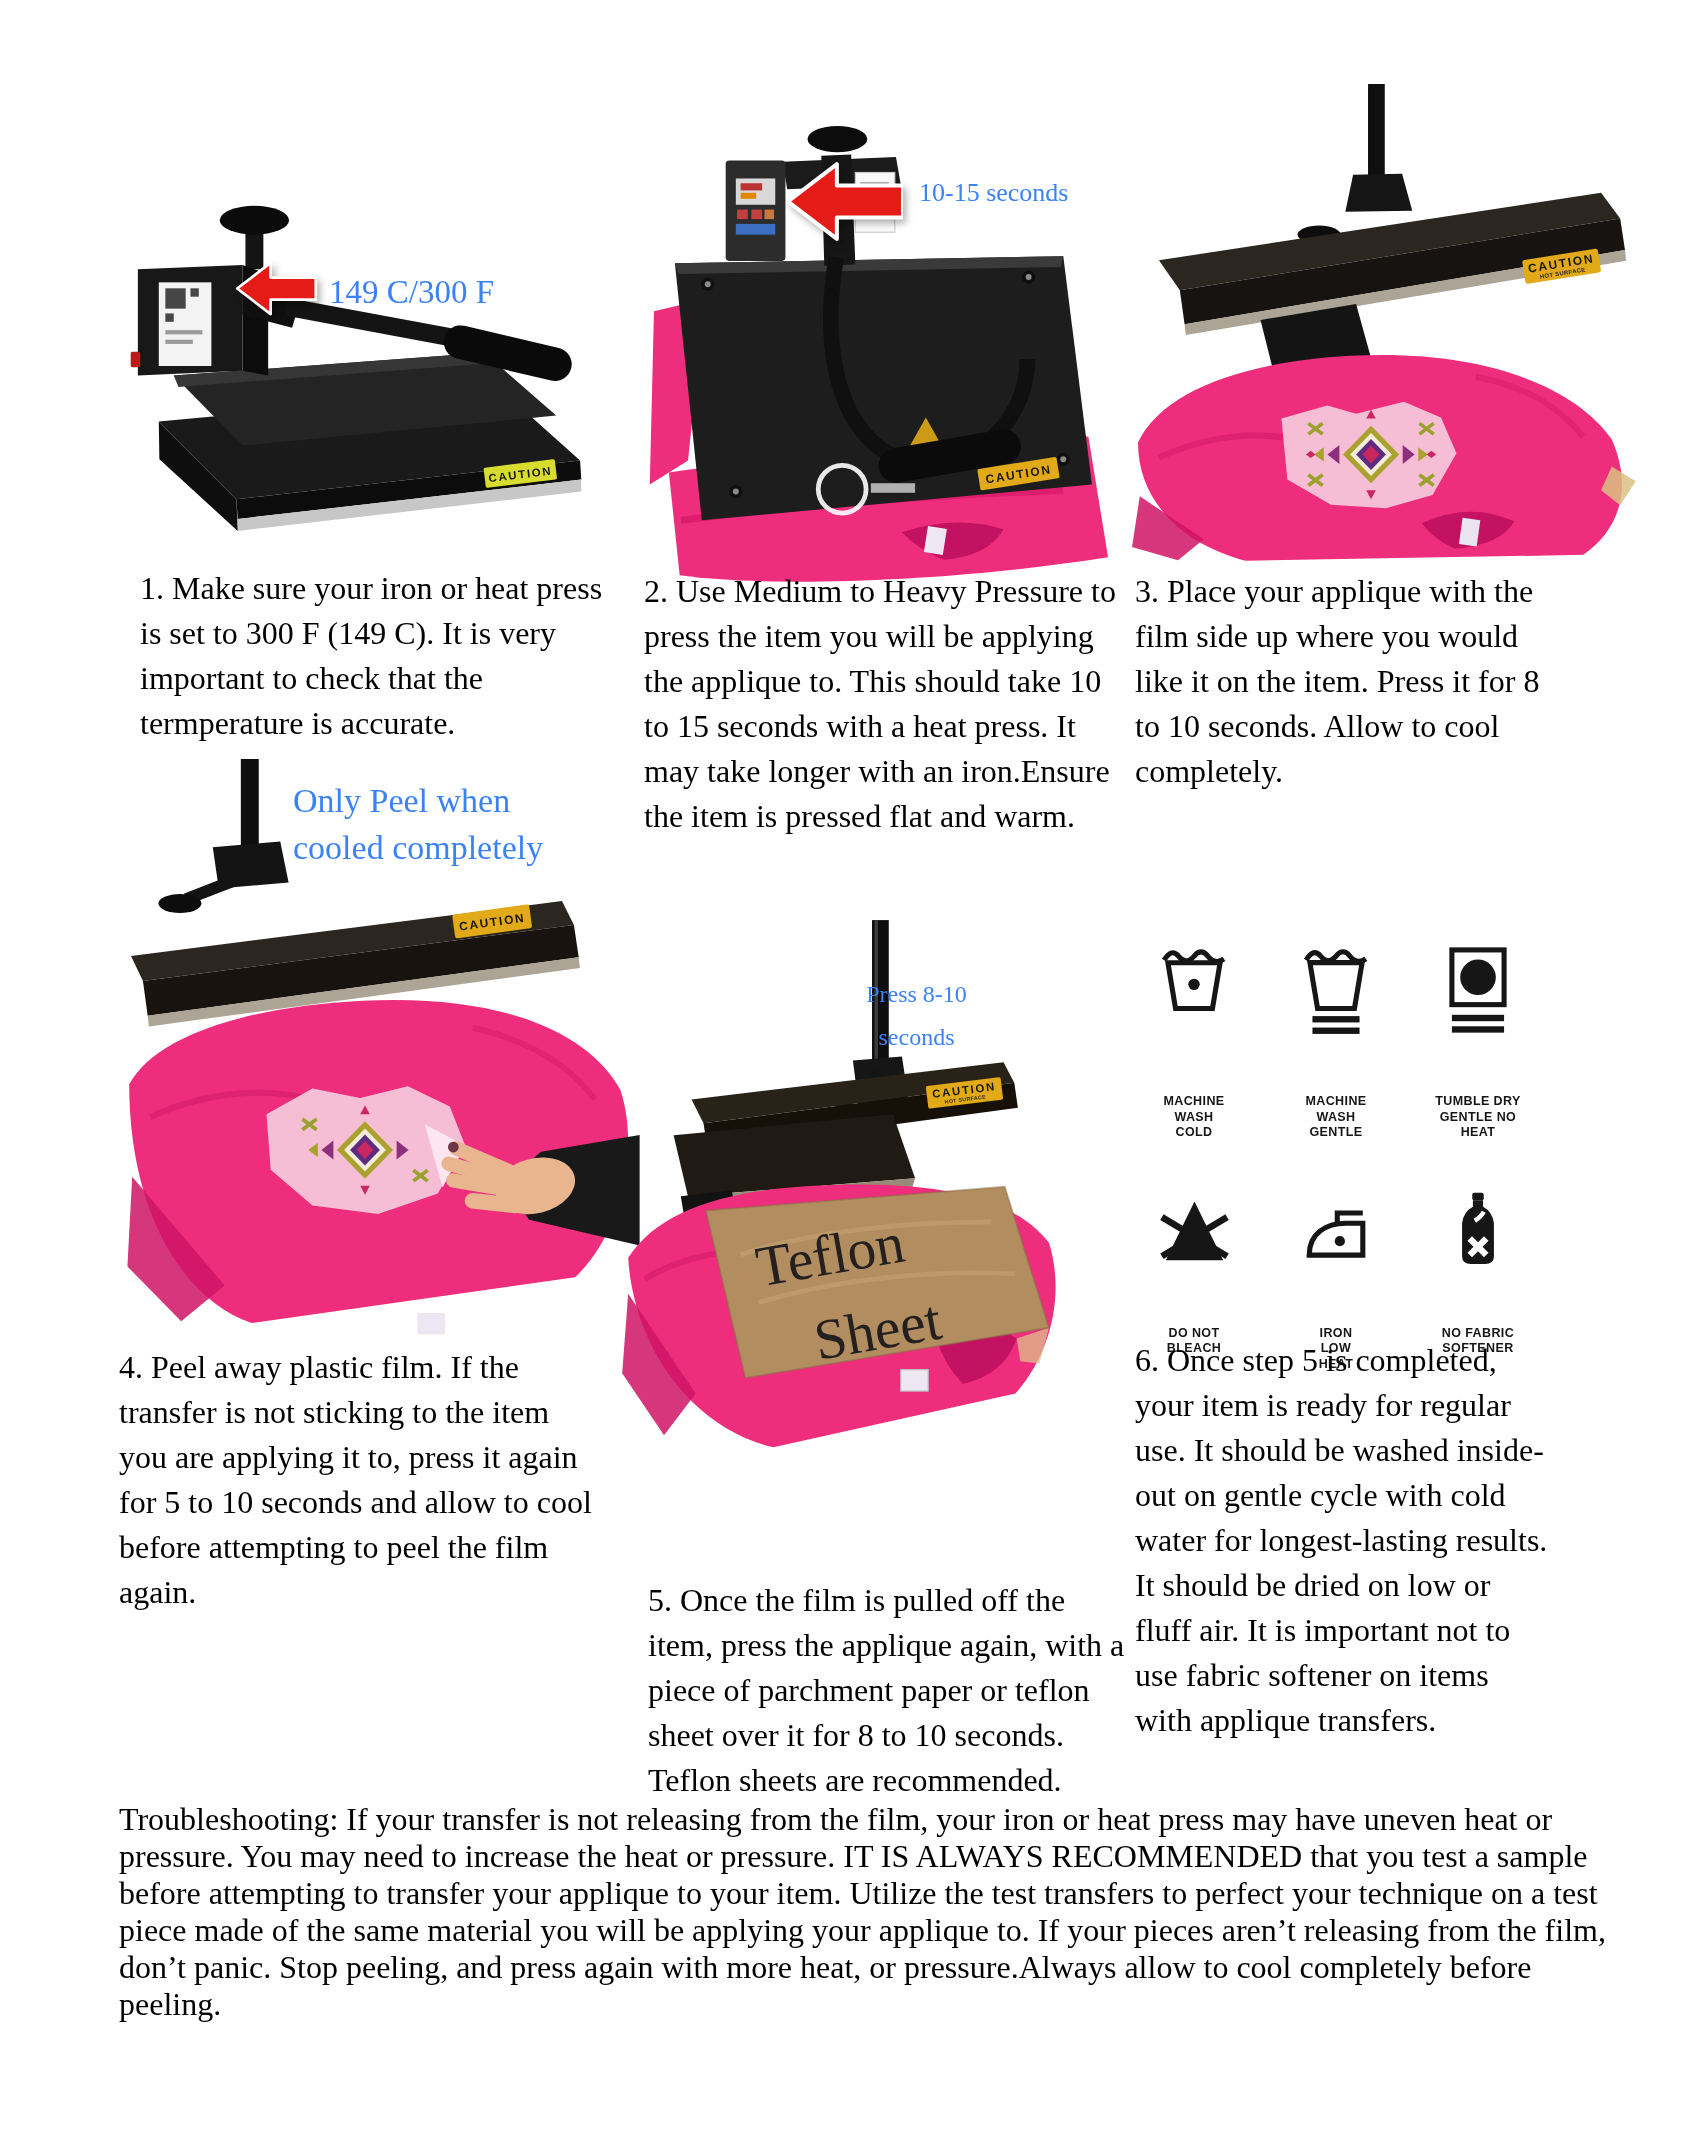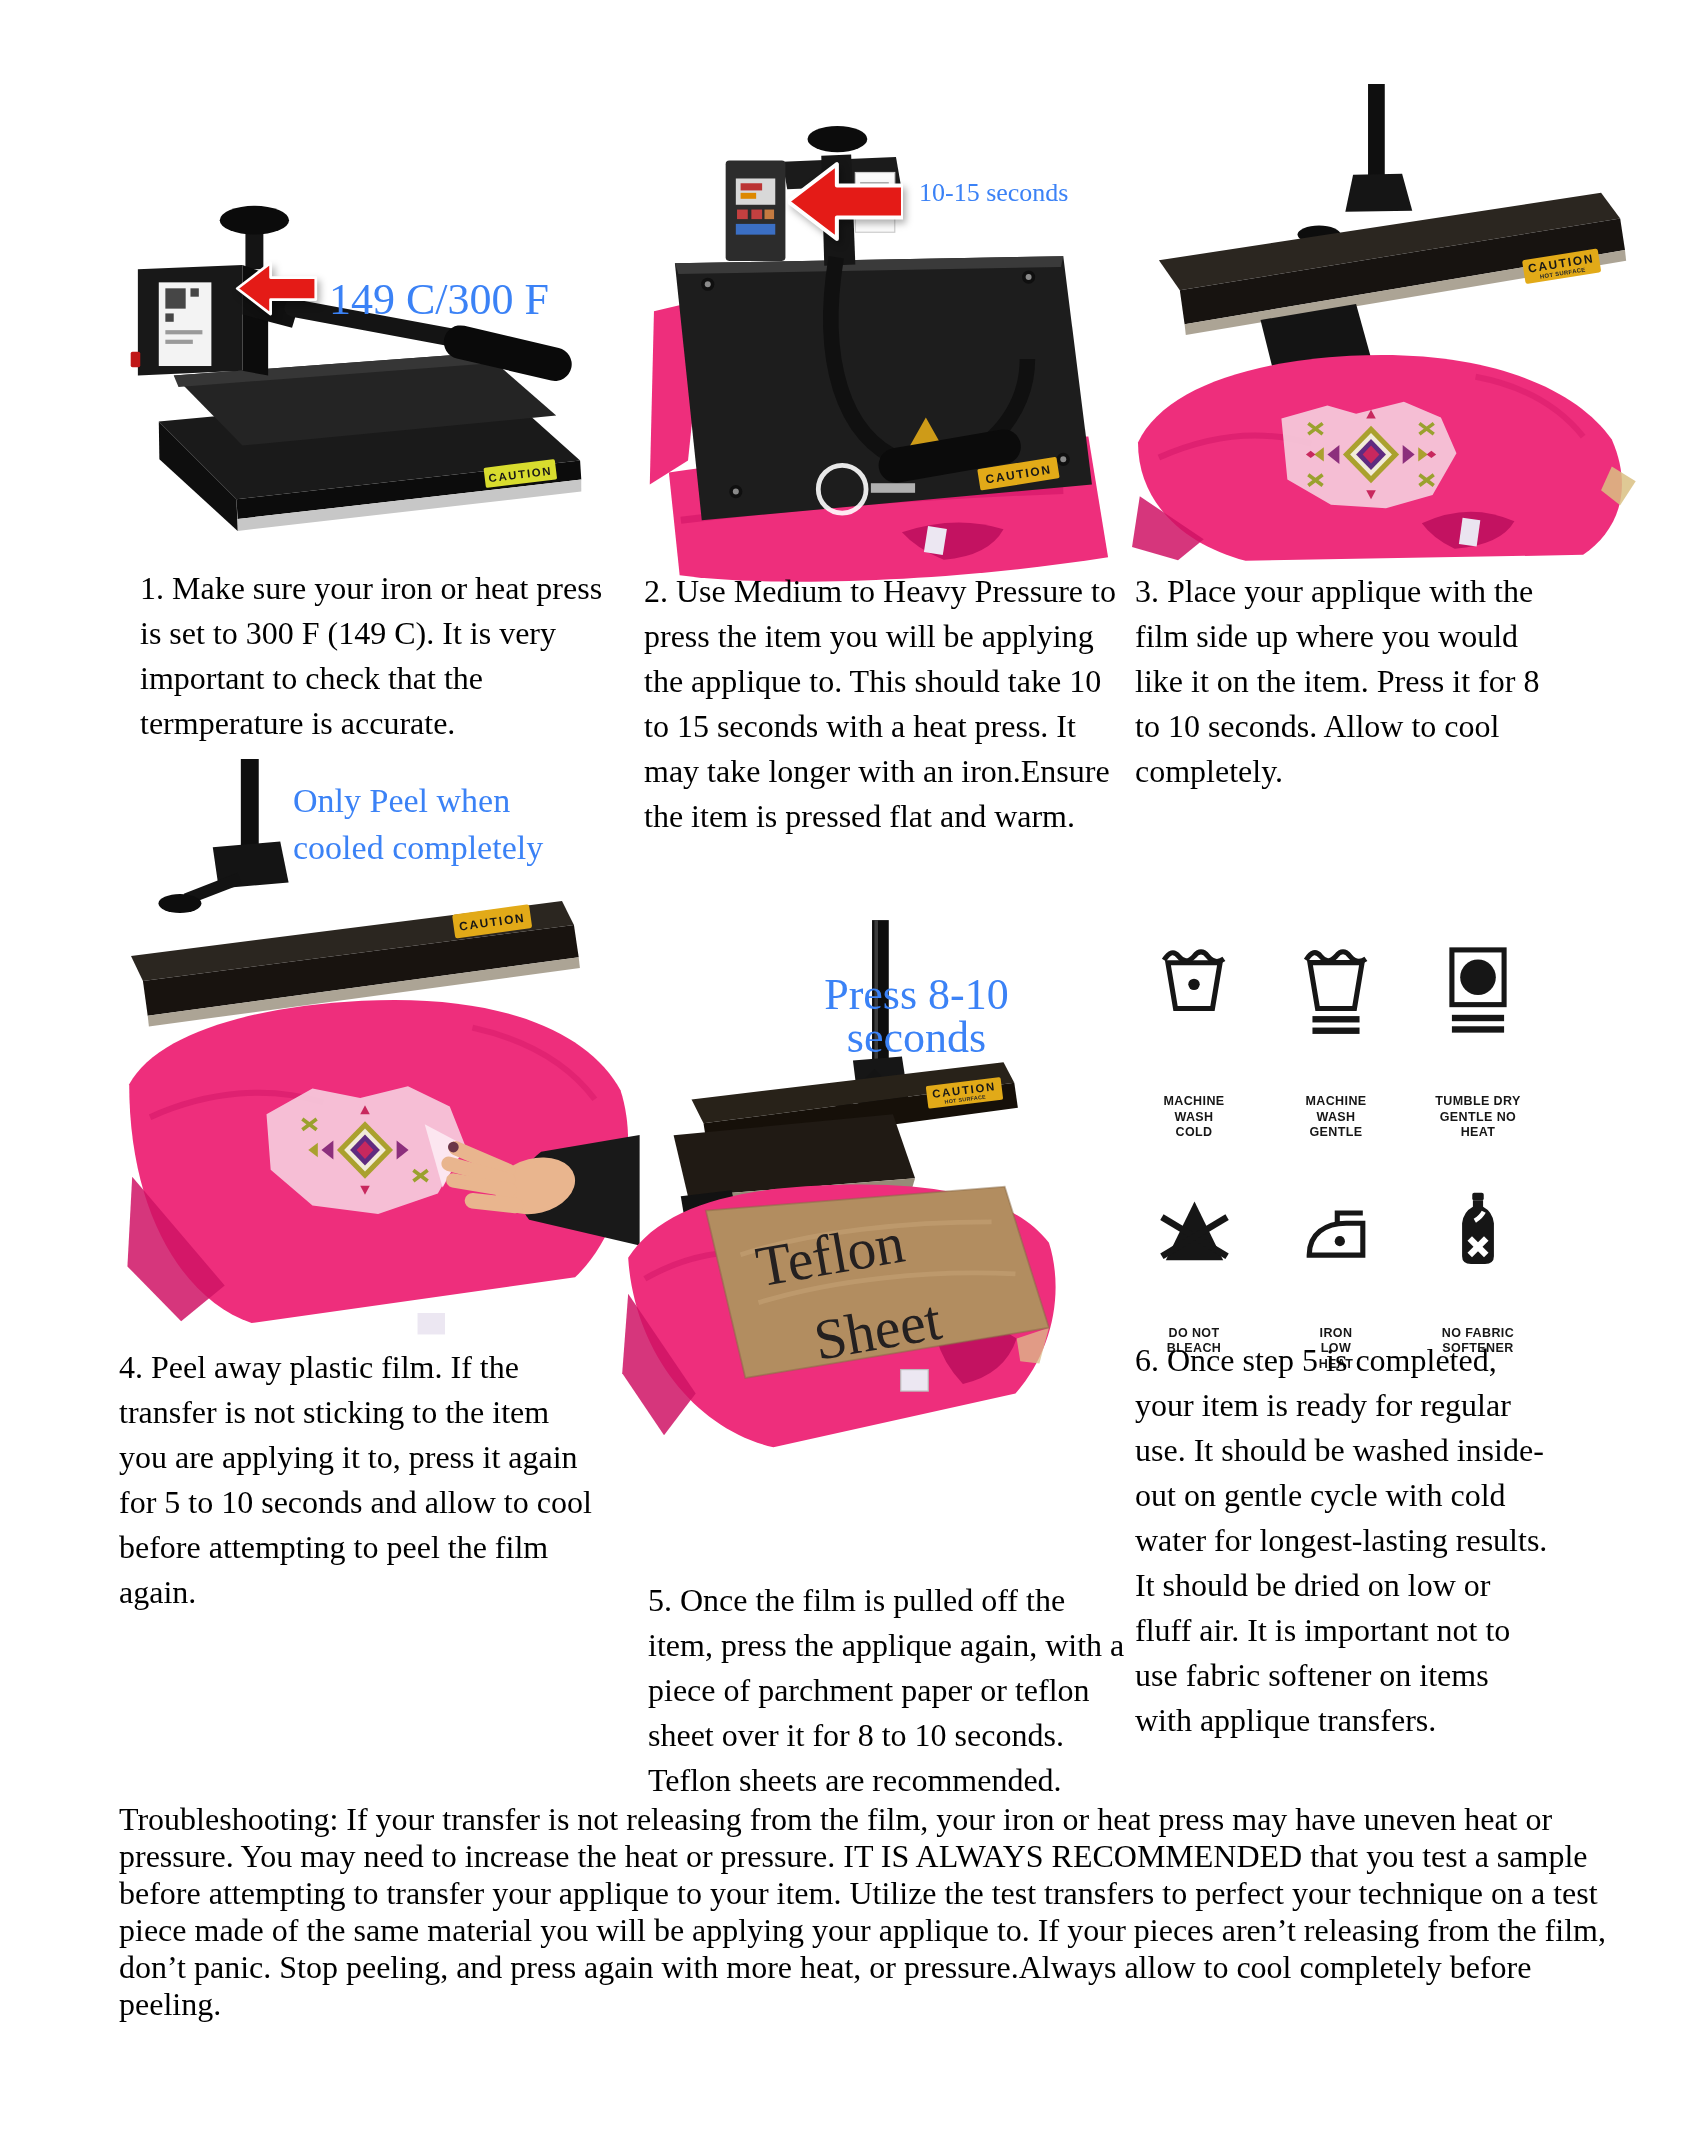--- a/index.html
+++ b/index.html
@@ -65,21 +65,21 @@
       </g>
 
       <g transform="rotate(-7 700 672)">
         <rect x="640" y="655" width="120" height="34" rx="3" fill="#d8dc2e"></rect>
         <text class="caution-text" x="700" y="680" font-size="19" text-anchor="middle">CAUTION</text>
       </g>
     </svg>
     <svg class="arrow-svg" style="left:129px; top:189px; width:91px; height:55px;" viewBox="0 0 200 140">
       <polygon points="0,70 85,5 85,42 200,42 200,98 85,98 85,135" fill="#e41b17" stroke="#ffffff" stroke-width="7" stroke-linejoin="round"></polygon>
     </svg>
-    <div class="ann" style="left:227px; top:202px; font-size:44px;">149 C/300 F</div>
+    <div class="ann" style="left:227px; top:202px; font-size:33px;">149 C/300 F</div>
   </figure>
 
   <figure class="fig" style="left:645px; top:102px; width:484px; height:484px; margin:0;">
     <svg class="scene" viewBox="0 0 810 810">
 
       <g>
         <path d="M15 350 L100 330 L72 600 L8 640 Z" fill="#ee2e7c"></path>
         <path d="M40 620 C 200 598 500 562 742 560 L 775 762 C 500 805 200 812 58 792 Z" fill="#ee2e7c"></path>
         <path d="M60 700 C 220 680 420 660 700 650" stroke="#cf1365" stroke-width="12" fill="none" opacity=".55"></path>
         <path d="M430 720 Q 520 690 600 715 Q 575 760 500 766 Q 455 748 430 720 Z" fill="#c31261"></path>
@@ -280,21 +280,21 @@
       </g>
       <g>
         <polygon points="142,486 642,446 716,682 208,766" fill="#b28d60"></polygon>
         <polygon points="142,486 642,446 716,682 208,766" fill="none" stroke="#8a6a46" stroke-width="3" opacity=".5"></polygon>
         <path d="M200 560 C 320 520 480 505 620 505" stroke="#c9a87c" stroke-width="8" fill="none" opacity=".45"></path>
         <path d="M230 640 C 360 600 520 585 660 592" stroke="#c9a87c" stroke-width="8" fill="none" opacity=".45"></path>
         <text class="teflon-text" x="350" y="592" font-size="96" text-anchor="middle" transform="rotate(-10 350 560)">Teflon</text>
         <text class="teflon-text" x="430" y="718" font-size="96" text-anchor="middle" transform="rotate(-10 430 690)">Sheet</text>
       </g>
     </svg>
-    <div class="ann" style="left:203px; top:53px; width:185px; font-size:44px; line-height:43px; text-align:center;">Press 8-10
+    <div class="ann" style="left:203px; top:53px; width:185px; font-size:24px; line-height:43px; text-align:center;">Press 8-10
 seconds</div>
   </figure>
 
   <div class="care-grid">
     <div class="care-row">
       <div class="care-cell">
         <div class="care-iconbox">
           <svg width="70" height="72" viewBox="0 0 110 112">
             <path d="M8 28 Q 20 8 31 22 Q 42 36 55 22 Q 66 8 77 22 Q 88 36 102 26" fill="none" stroke="#161616" stroke-width="8"></path>
             <path d="M14 32 L96 32 L84 104 L26 104 Z" fill="none" stroke="#161616" stroke-width="8"></path>

